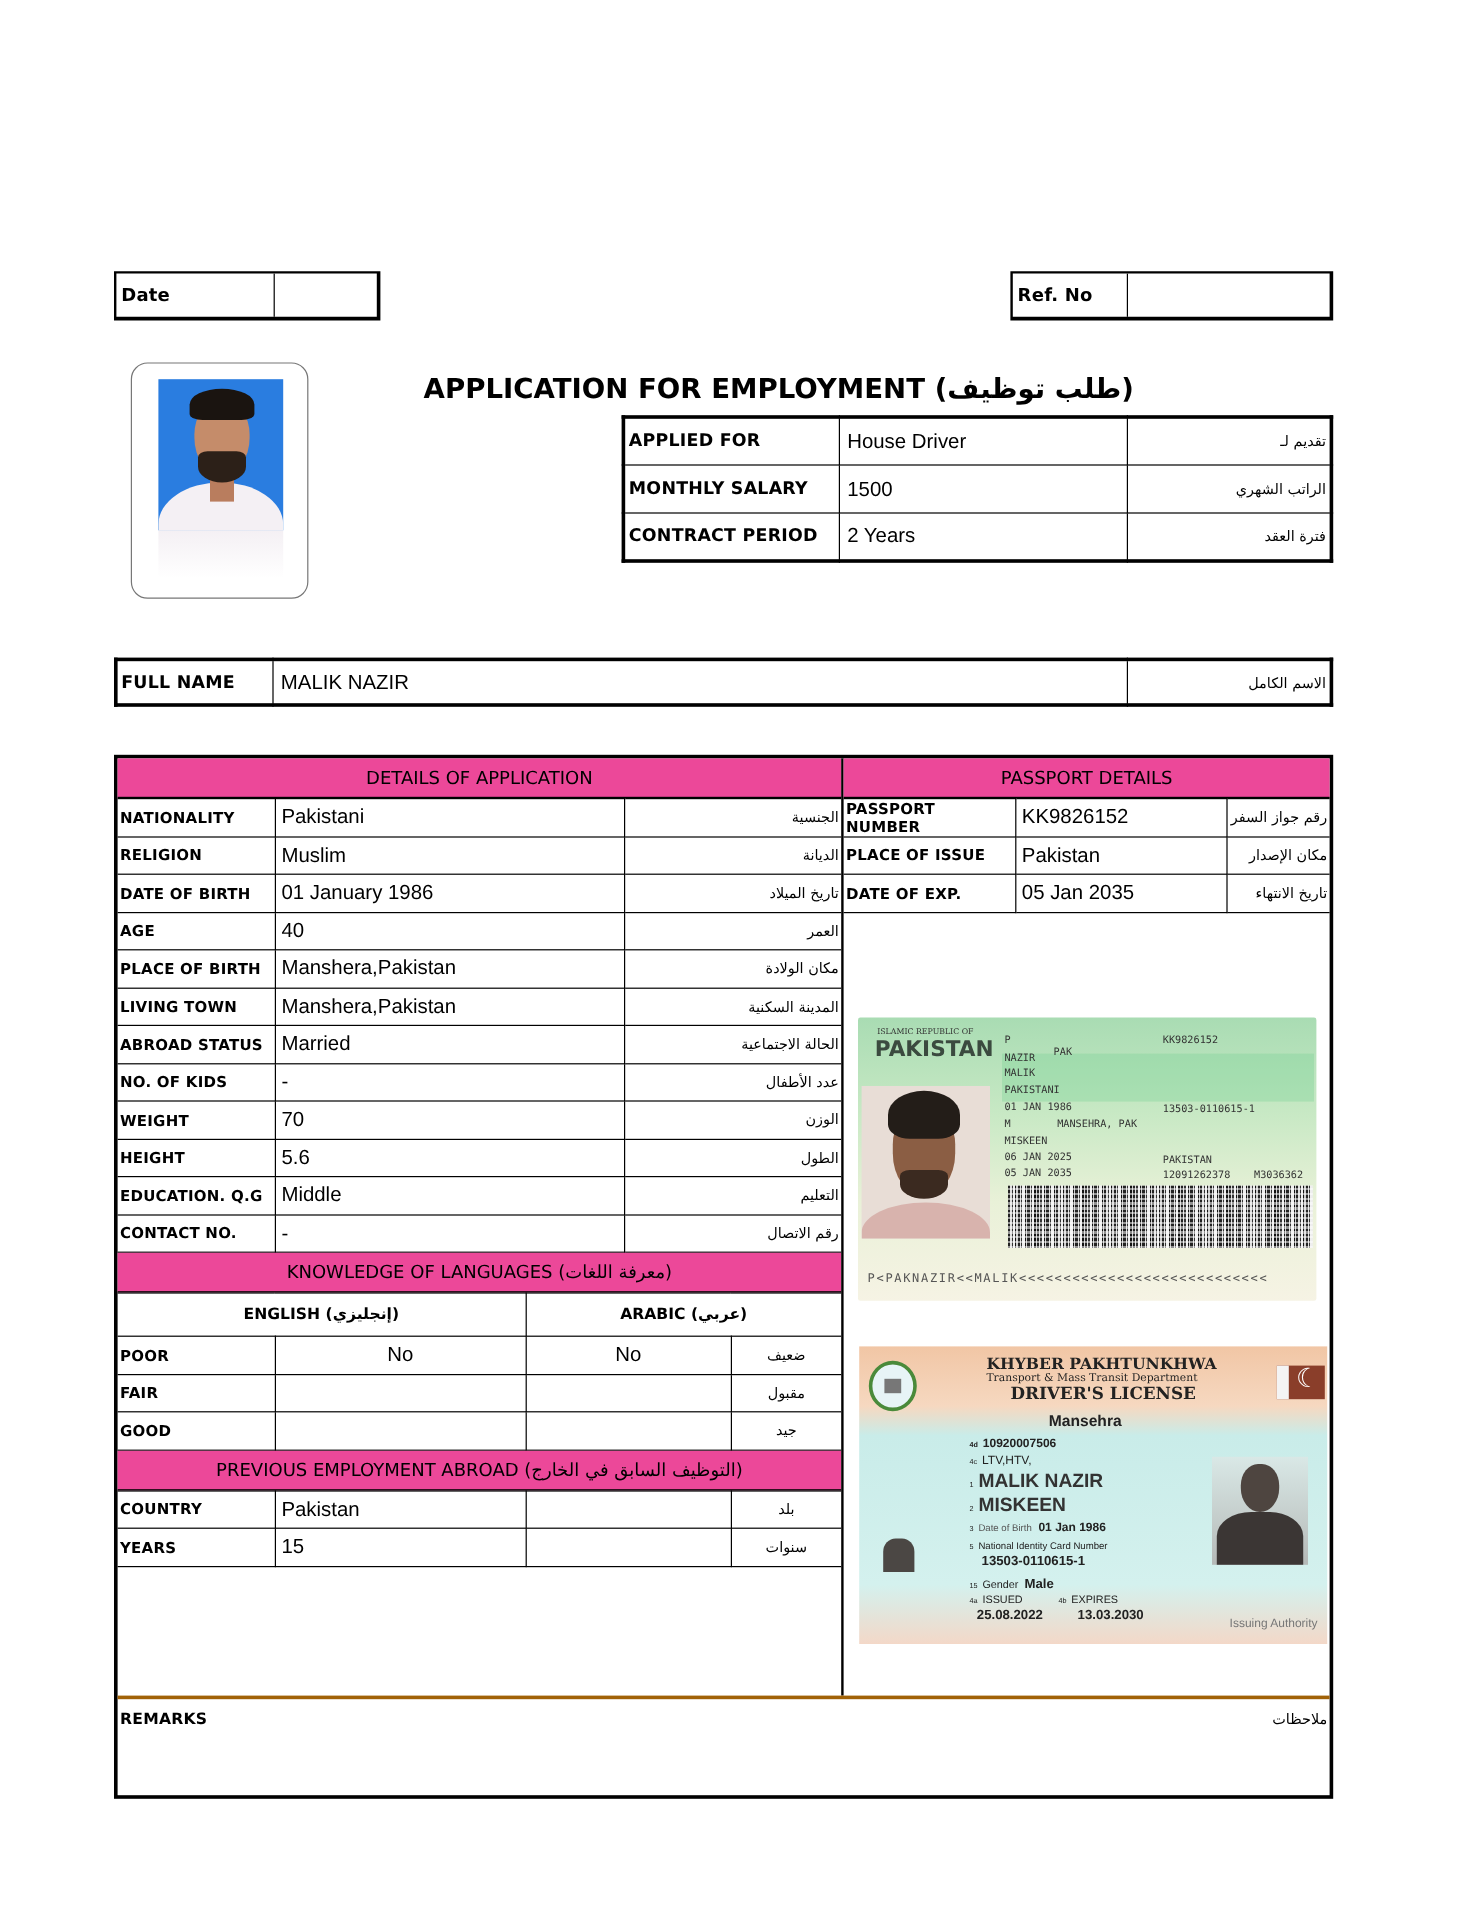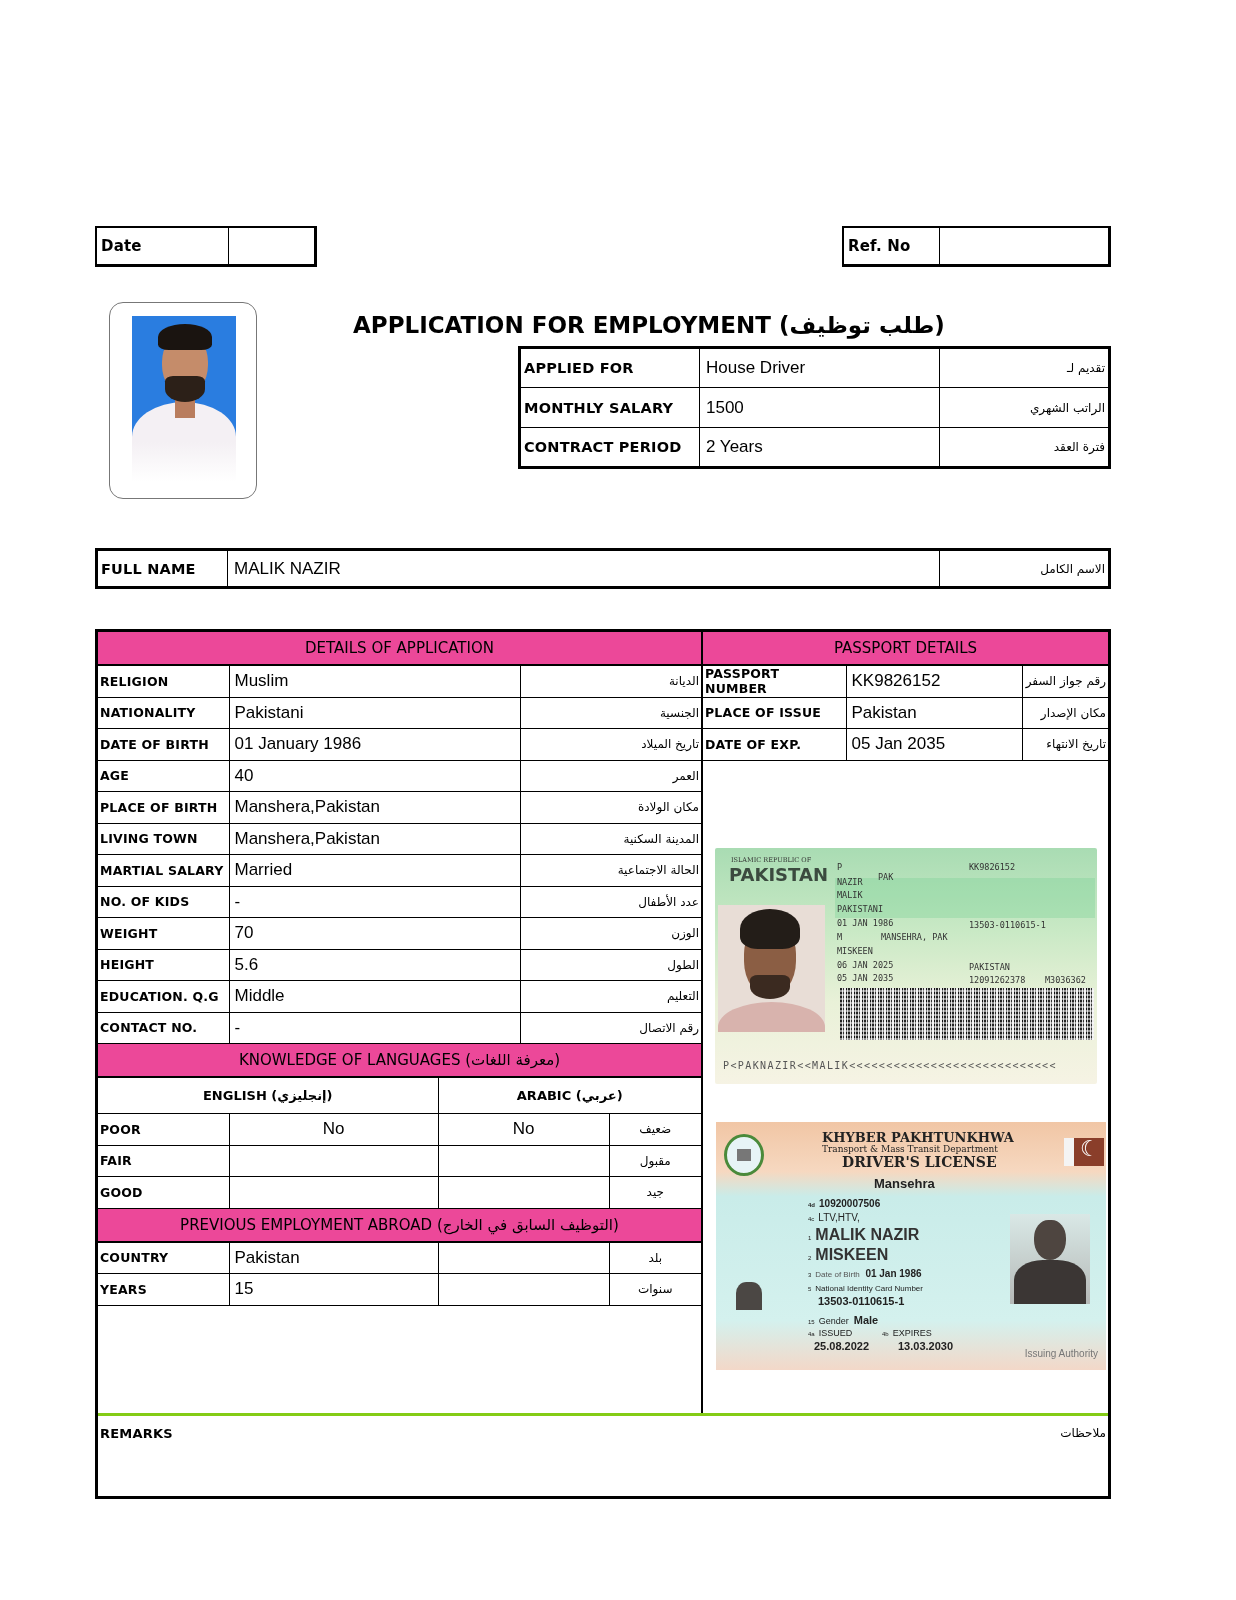--- a/index.html
+++ b/index.html
@@ -67,21 +67,21 @@
   .langtbl { width: 100%; }
   .langtbl td { border: 1.5px solid #000; height: 31.5px; }
   .langtbl td:first-child { border-left: none; }
   .langtbl td:last-child { border-right: none; }
   .langtbl td.k { width: 131px; padding-left: 2px; font-size: 12.5px; }
   .langtbl td.e { width: 209px; text-align: center; }
   .langtbl td.r { width: 171px; text-align: center; }
   .langtbl td.a { text-align: center; direction: rtl; }
   .langhead td { height: 36px; text-align: center; font-family: "DejaVu Sans", sans-serif; font-weight: bold; font-size: 13px; }
 
-  .remarks { position: absolute; left: 0; top: 781px; width: 1010px; height: 104px; border-top: 3px solid #84cc16; }
+  .remarks { position: absolute; left: 0; top: 781px; width: 1010px; height: 104px; border-top: 3px solid #a16207; }
 
   
   .passport { position: absolute; left: 12px; top: 216px; width: 382px; height: 236px; background: linear-gradient(180deg, #a9dcb3 0%, #c9e9c5 35%, #e9f1d8 65%, #f6f3e4 100%); border-radius: 2px; overflow: hidden; font-family: "DejaVu Sans Mono", monospace; color: #333; }
   .passport .band { position: absolute; left: 120px; top: 30px; width: 260px; height: 40px; background: rgba(120, 210, 150, 0.35); }
   .passport .country-sm { position: absolute; left: 16px; top: 8px; font-size: 6.5px; font-family: "DejaVu Serif", serif; }
   .passport .country { position: absolute; left: 14px; top: 16px; font-size: 18px; font-family: "DejaVu Sans", sans-serif; font-weight: bold; color: #3b4a3f; }
   .passport .doctype { position: absolute; left: 36px; top: 42px; font-size: 6.5px; font-family: "DejaVu Serif", serif; margin-top: 25px; }
   .passport .pphoto { position: absolute; left: 3px; top: 57px; width: 107px; height: 127px; background: #e8ddd6; overflow: hidden; }
   .pphoto .hair { position: absolute; left: 22px; top: 4px; width: 60px; height: 40px; background: #231d18; border-radius: 50% 50% 30% 30%; }
   .pphoto .face { position: absolute; left: 26px; top: 20px; width: 52px; height: 72px; background: #8b5e44; border-radius: 40% 40% 50% 50%; }
@@ -166,51 +166,51 @@
   </tr>
 </tbody>
   </table>
 
 <div class="main">
   <div class="left">
     <div class="sechead">DETAILS OF APPLICATION</div>
     <table class="dtbl">
       <tbody>
           <tr>
+            <td class="k lbl">NATIONALITY</td>
+            <td class="v val">Pakistani</td>
+            <td class="a ar">الجنسية</td>
+          </tr>
+      <tr>
             <td class="k lbl">RELIGION</td>
             <td class="v val">Muslim</td>
             <td class="a ar">الديانة</td>
           </tr>
       <tr>
-            <td class="k lbl">NATIONALITY</td>
-            <td class="v val">Pakistani</td>
-            <td class="a ar">الجنسية</td>
-          </tr>
-      <tr>
             <td class="k lbl">DATE OF BIRTH</td>
             <td class="v val">01 January 1986</td>
             <td class="a ar">تاريخ الميلاد</td>
           </tr>
       <tr>
             <td class="k lbl">AGE</td>
             <td class="v val">40</td>
             <td class="a ar">العمر</td>
           </tr>
       <tr>
             <td class="k lbl">PLACE OF BIRTH</td>
             <td class="v val">Manshera,Pakistan</td>
             <td class="a ar">مكان الولادة</td>
           </tr>
       <tr>
             <td class="k lbl">LIVING TOWN</td>
             <td class="v val">Manshera,Pakistan</td>
             <td class="a ar">المدينة السكنية</td>
           </tr>
       <tr>
-            <td class="k lbl">MARTIAL SALARY</td>
+            <td class="k lbl">ABROAD STATUS</td>
             <td class="v val">Married</td>
             <td class="a ar">الحالة الاجتماعية</td>
           </tr>
       <tr>
             <td class="k lbl">NO. OF KIDS</td>
             <td class="v val">-</td>
             <td class="a ar">عدد الأطفال</td>
           </tr>
       <tr>
             <td class="k lbl">WEIGHT</td>

